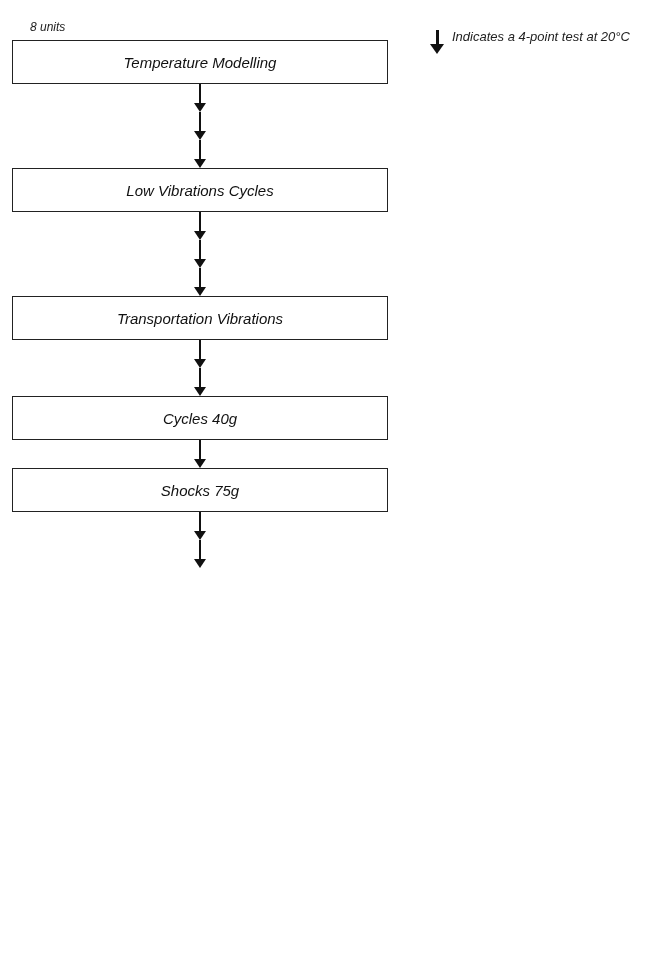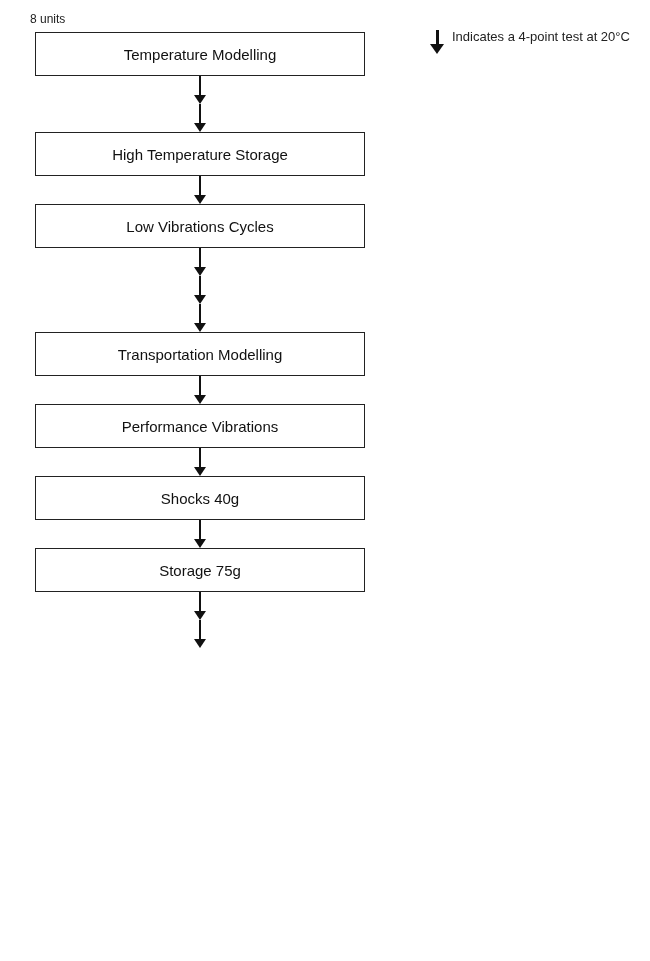--- a/index.html
+++ b/index.html
@@ -6,36 +6,37 @@
     body {
       background: #fff;
       font-family: Arial, sans-serif;
       font-size: 14px;
       width: 650px;
       min-height: 961px;
       position: relative;
     }
     .diagram-container {
       position: relative;
-      padding: 12px 30px;
+      padding: 20px 30px;
       width: 100%;
+      font-style: italic;
     }
     .units-label {
       font-size: 12px;
       color: #222;
       margin-bottom: 6px;
     }
     .flow-column {
       display: flex;
       flex-direction: column;
       align-items: center;
       width: 340px;
     }
     .flow-box {
-      width: 330px;
+      width: 376px;
       border: 1.5px solid #222;
       padding: 10px 16px;
       text-align: center;
       font-size: 15px;
       color: #111;
       background: #fff;
       min-height: 44px;
       display: flex;
       align-items: center;
       justify-content: center;
@@ -111,54 +112,52 @@
   <div class="flow-column" id="flow-column">
   <div class="flow-box">Temperature Modelling</div>
       <div class="arrow-down">
         <div class="shaft"></div>
         <div class="head"></div>
       </div>
       <div class="arrow-down">
         <div class="shaft"></div>
         <div class="head"></div>
       </div>
-      <div class="flow-box">High Temperature Storage</div>
       <div class="arrow-down">
         <div class="shaft"></div>
         <div class="head"></div>
       </div>
       <div class="flow-box">Low Vibrations Cycles</div>
       <div class="arrow-down">
         <div class="shaft"></div>
         <div class="head"></div>
       </div>
       <div class="arrow-down">
         <div class="shaft"></div>
         <div class="head"></div>
       </div>
       <div class="arrow-down">
         <div class="shaft"></div>
         <div class="head"></div>
       </div>
-      <div class="flow-box">Transportation Modelling</div>
+      <div class="flow-box">Transportation Vibrations</div>
       <div class="arrow-down">
         <div class="shaft"></div>
         <div class="head"></div>
       </div>
-      <div class="flow-box">Performance Vibrations</div>
       <div class="arrow-down">
         <div class="shaft"></div>
         <div class="head"></div>
       </div>
-      <div class="flow-box">Shocks 40g</div>
+      <div class="flow-box">Cycles 40g</div>
       <div class="arrow-down">
         <div class="shaft"></div>
         <div class="head"></div>
       </div>
-      <div class="flow-box">Storage 75g</div>
+      <div class="flow-box">Shocks 75g</div>
       <div class="arrow-down">
         <div class="shaft"></div>
         <div class="head"></div>
       </div>
       <div class="arrow-down">
         <div class="shaft"></div>
         <div class="head"></div>
       </div>
     </div>
 </div>

